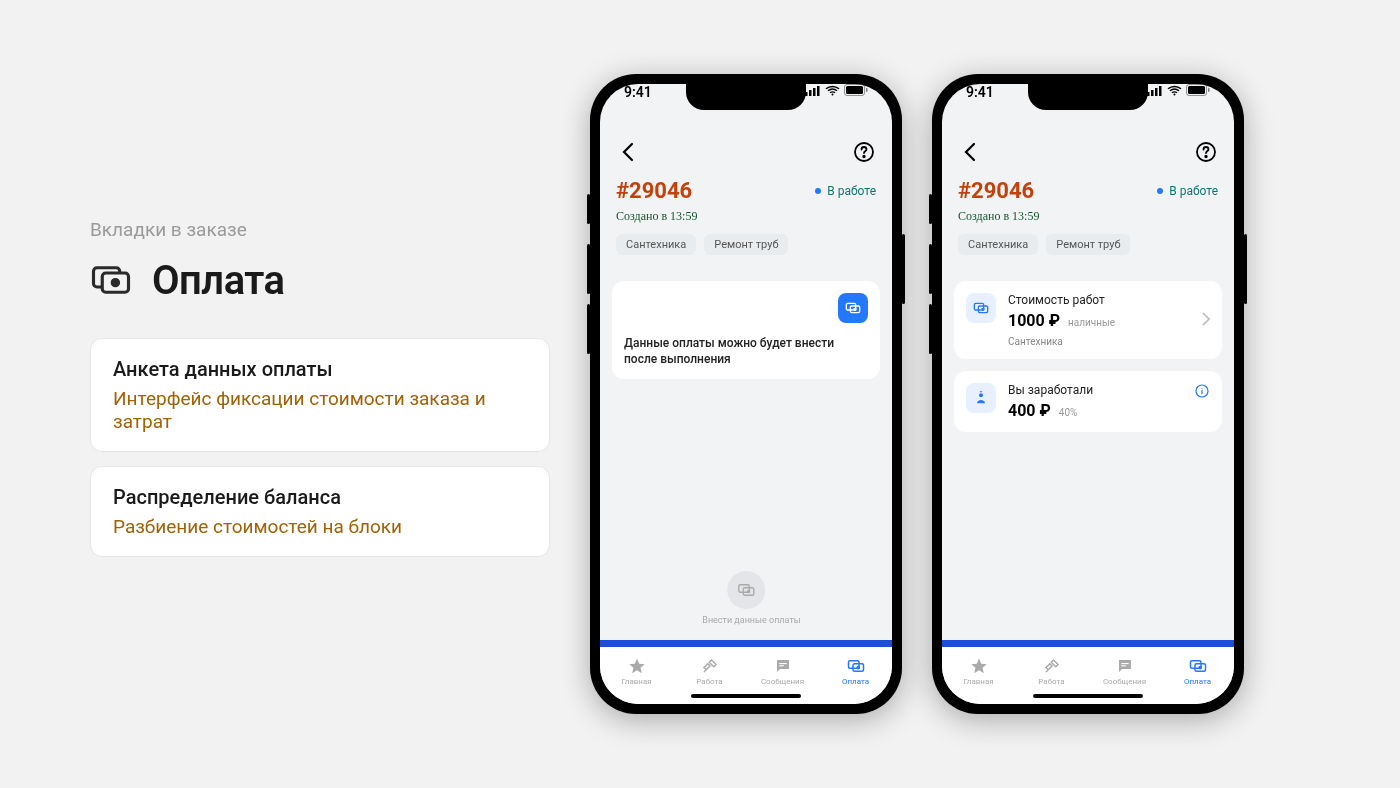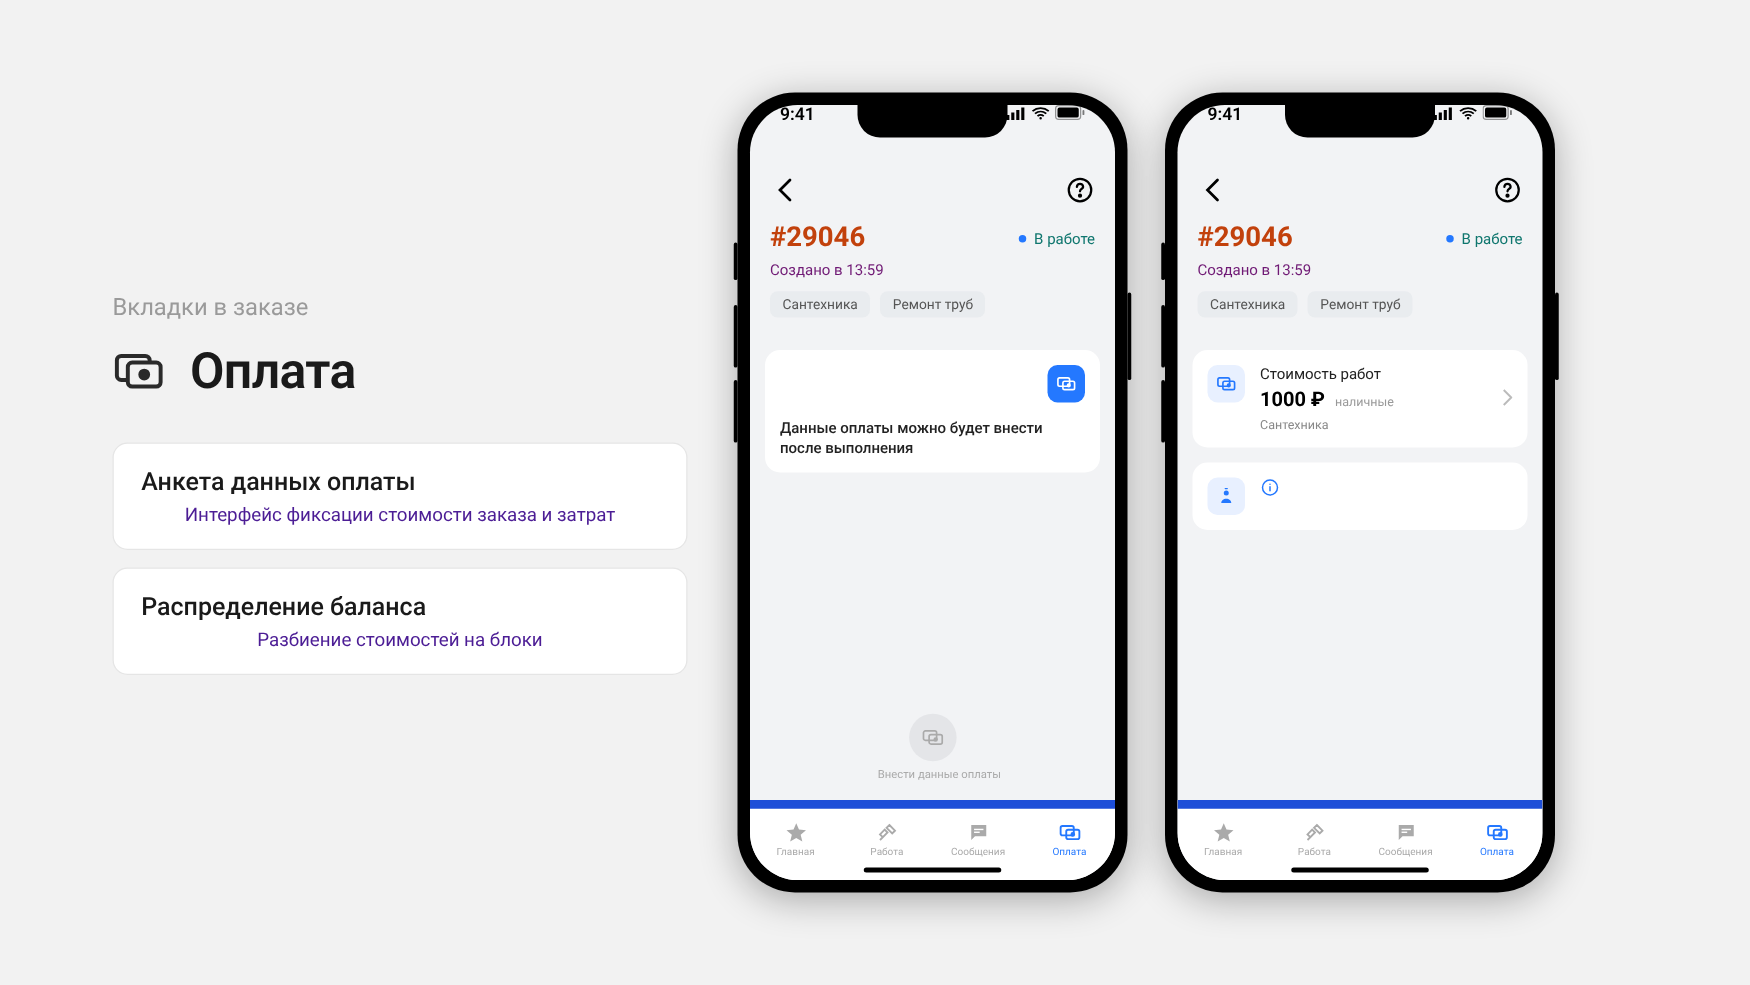--- a/index.html
+++ b/index.html
@@ -6,21 +6,21 @@
 body { background: #f2f2f2; width: 1400px; height: 788px; display: flex; align-items: center; padding: 0 90px; gap: 40px; }
 
 
 .left-panel { flex: 0 0 460px; }
 .subtitle { color: #9a9a9a; font-size: 19px; margin-bottom: 16px; }
 .title-row { display: flex; align-items: center; gap: 20px; margin-bottom: 34px; }
 .title-icon { width: 42px; height: 42px; }
 .title-text { font-size: 40px; font-weight: 600; color: #1a1a1a; letter-spacing: -0.5px; }
 .card { background: #fff; border: 1px solid #e5e5e5; border-radius: 12px; padding: 18px 22px; margin-bottom: 14px; }
 .card-title { font-size: 20px; font-weight: 500; color: #1a1a1a; margin-bottom: 6px; }
-.card-desc { font-size: 15px; color: #4c1d95; text-align: center; }
+.card-desc { font-size: 19px; color: #a16207; }
 
 
 .phones { display: flex; gap: 30px; align-items: flex-start; }
 .phone-frame { width: 312px; height: 640px; background: #000; border-radius: 46px; padding: 10px; position: relative; box-shadow: 0 6px 30px rgba(0,0,0,0.3); }
 .phone-screen { width: 100%; height: 100%; background: #f2f3f5; border-radius: 38px; overflow: hidden; position: relative; display: flex; flex-direction: column; }
 .notch { position: absolute; top: 0; left: 50%; transform: translateX(-50%); width: 120px; height: 26px; background: #000; border-radius: 0 0 18px 18px; z-index: 10; }
 
 
 .status-bar { height: 46px; display: flex; align-items: flex-start; justify-content: space-between; padding: 0 24px 4px; font-size: 14px; font-weight: 600; color: #000; }
 .status-right { display: flex; align-items: center; gap: 4px; }
@@ -28,21 +28,21 @@
 
 .nav-header { padding: 10px 16px 8px; display: flex; justify-content: space-between; align-items: center; }
 .arrow-back, .help-icon { width: 24px; height: 24px; color: #000; }
 
 
 .order-head { padding: 2px 16px 12px; }
 .order-row { display: flex; justify-content: space-between; align-items: center; }
 .order-num { font-size: 22px; font-weight: 700; color: #c2410c; }
 .status-badge { display: flex; align-items: center; gap: 6px; font-size: 12px; color: #0f766e; }
 .status-dot { width: 6px; height: 6px; background: #2478ff; border-radius: 50%; }
-.created { font-size: 12px; color: #701a75; margin-top: 6px; }
+.created { font-size: 12px; color: #14532d; margin-top: 6px; font-family: Liberation Serif, serif; }
 .tags { display: flex; gap: 8px; margin-top: 10px; }
 .tag { background: #e9ecef; border-radius: 6px; padding: 4px 10px; font-size: 11px; color: #555; }
 
 
 .content { flex: 1; padding: 14px 12px 0; overflow: hidden; position: relative; }
 .info-card { background: #fff; border-radius: 12px; padding: 12px; display: flex; gap: 12px; align-items: flex-end; flex-direction: column; }
 .info-icon-box { width: 30px; height: 30px; background: #2478ff; border-radius: 8px; display: flex; align-items: center; justify-content: center; flex-shrink: 0; }
 .info-icon-box.light { background: #e8f0ff; }
 .info-text { font-size: 12px; color: #222; line-height: 1.35; font-weight: 500; }
 
@@ -283,20 +283,27 @@
         </div>
         <div class="cost-card">
           <div class="cost-row">
             <div class="info-icon-box light">
               <svg width="16" height="16" viewBox="0 0 24 24" fill="#2478ff">
                   <circle cx="12" cy="8" r="3"></circle>
                   <path d="M6 20c0-3 2.7-5 6-5s6 2 6 5z"></path>
                   <rect x="10" y="2" width="4" height="1.5" rx="0.7"></rect>
                 </svg>
             </div>
+            <div class="cost-body">
+              <div class="cost-label">Вы заработали</div>
+              <div class="cost-val-row">
+                <span class="cost-val">400 ₽</span>
+                <span class="cost-sub">40%</span>
+              </div>
+            </div>
             <span class="info-i"><svg width="16" height="16" viewBox="0 0 24 24" fill="none" stroke="currentColor" stroke-width="1.8">
                   <circle cx="12" cy="12" r="9"></circle>
                   <path d="M12 8v0m0 3v5" stroke-linecap="round"></path>
                 </svg></span>
           </div>
         </div>
       </div>
       <div class="tab-bar">
         <div class="tab">
             <svg width="18" height="18" viewBox="0 0 24 24" fill="currentColor">

